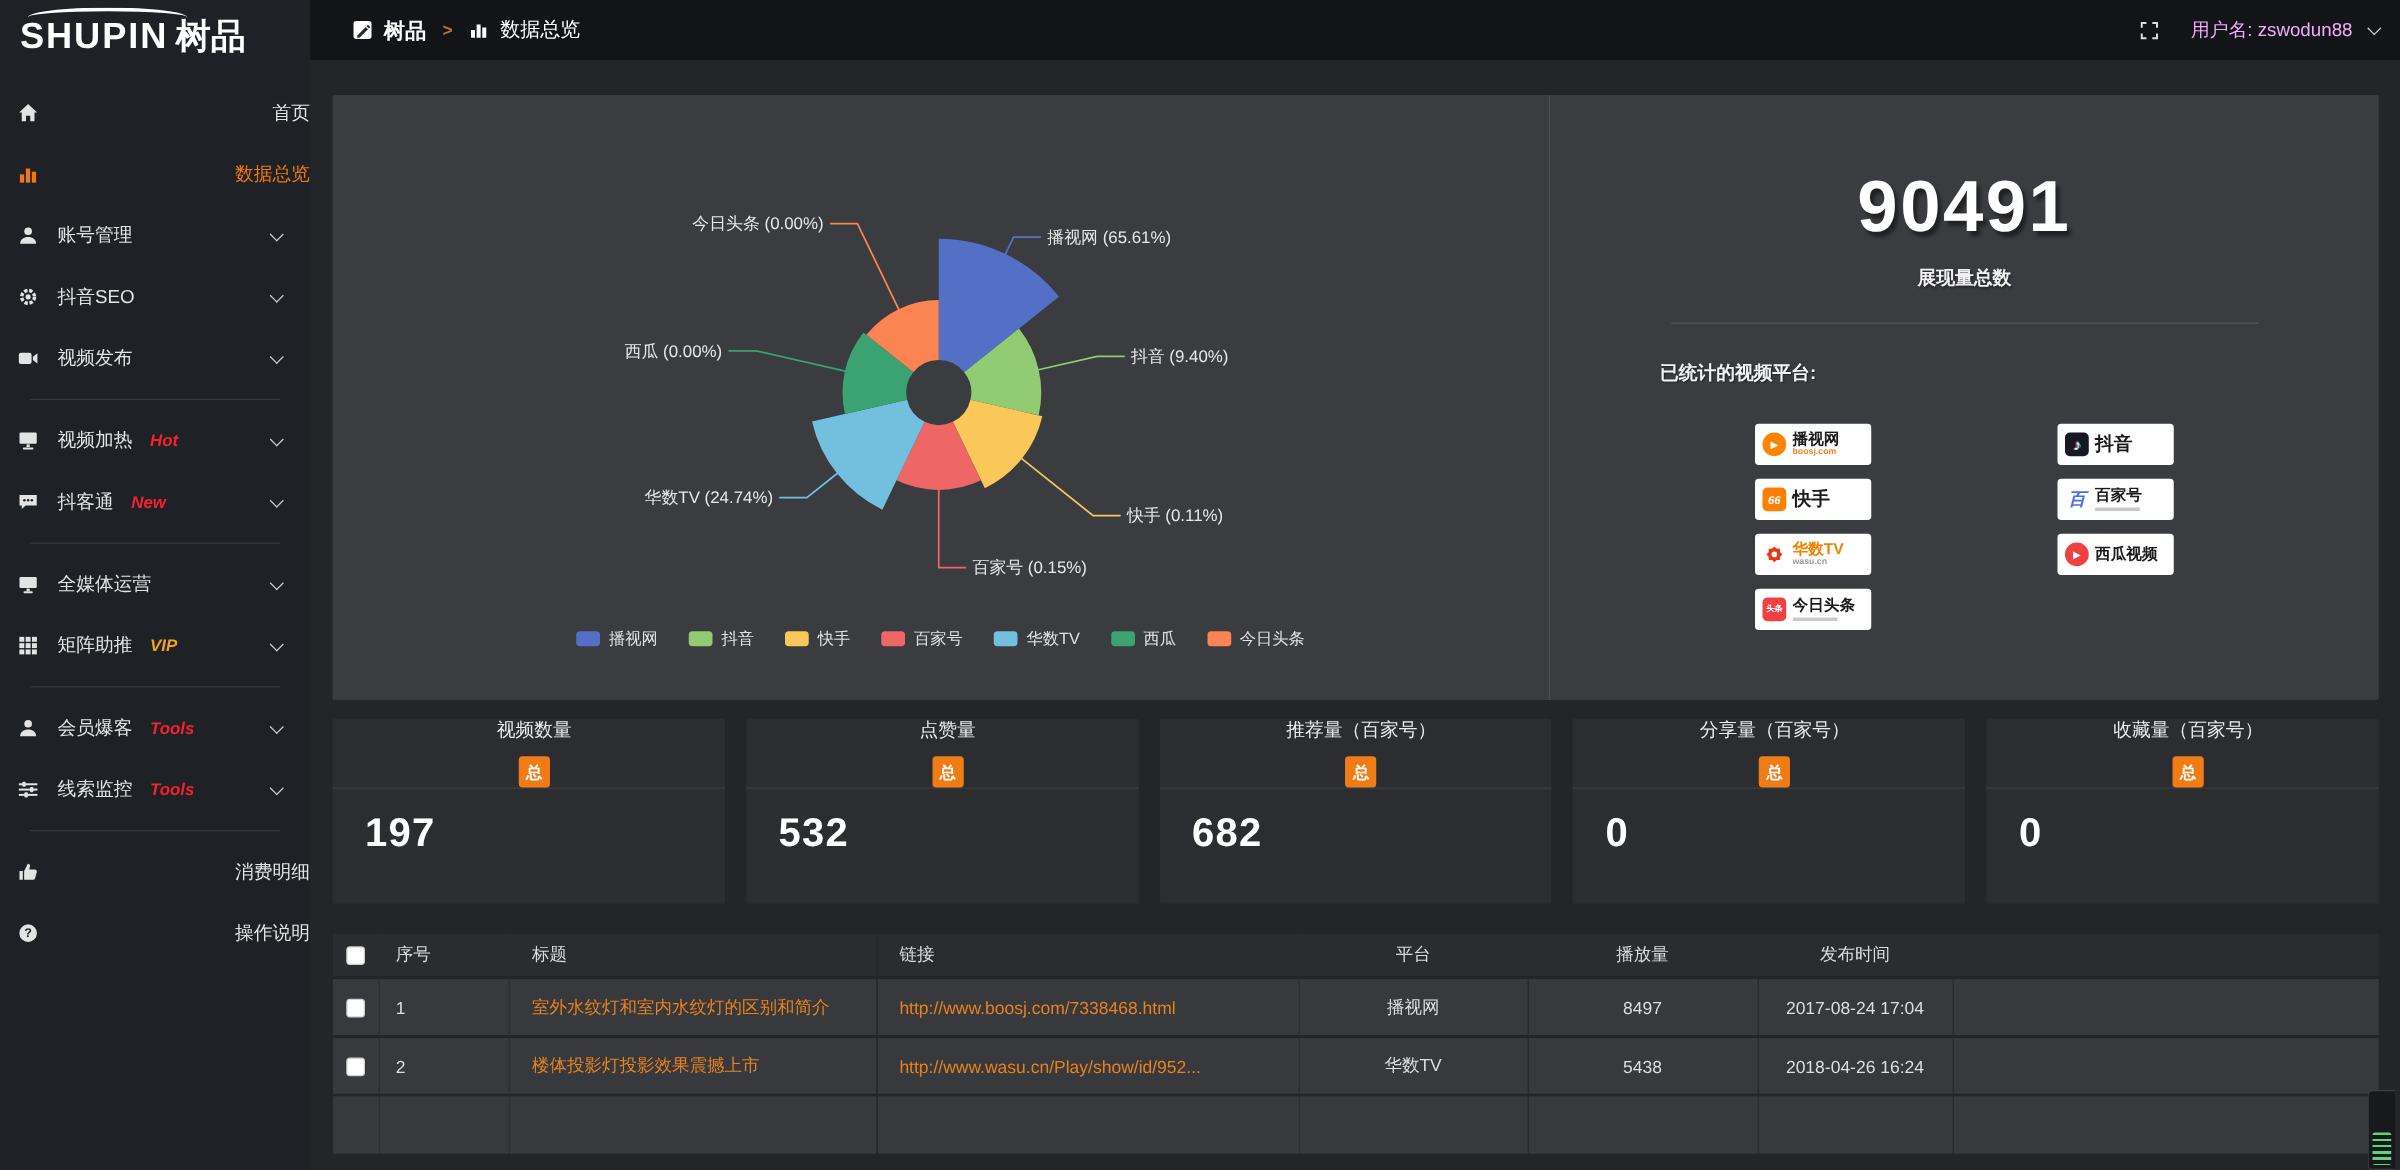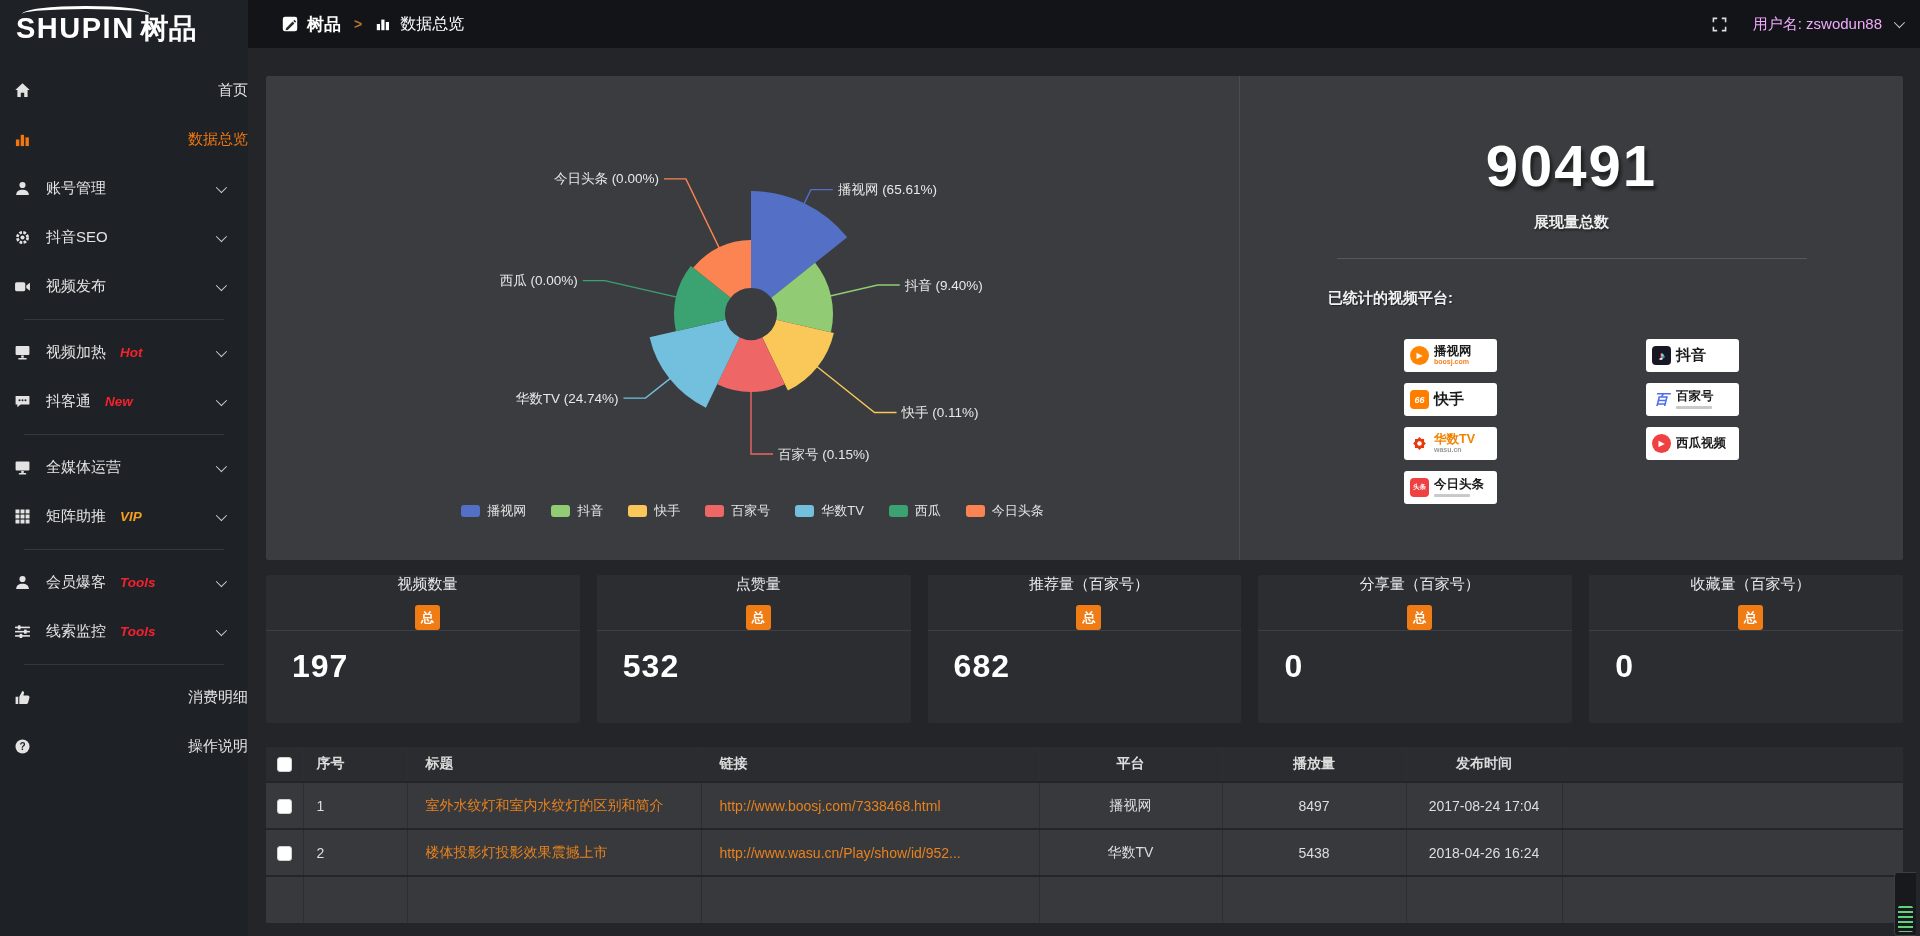--- a/index.html
+++ b/index.html
@@ -85,21 +85,21 @@
   .card-head { display:flex; align-items:center; justify-content:space-between;
     height:56px; padding:0 17px 0 26px; border-bottom:1px solid #3d3f44;flex-direction:column; }
   .card-label { font-size:15px; color:#ececec; }
   .card-badge { width:25px; height:25px; background:#f07c16; color:#fff; font-size:13px;
     font-weight:700; border-radius:3px; display:inline-flex; align-items:center;
     justify-content:center; cursor:pointer; }
   .card-value { font-size:32px; font-weight:700; color:#fff; padding:17px 0 0 26px; letter-spacing:1px; }
 
   
   .vtable { margin-top:22px; width:100%; border-collapse:collapse; table-layout:fixed; }
-  .vtable th { height:36px; background:#2a2c2f; color:#dcdcdc; font-size:14px; font-weight:700; }
+  .vtable th { height:36px; background:#2a2c2f; color:#dcdcdc; font-size:14px; font-weight:400; }
   .vtable td { height:47px; background:#37393c; color:#dedede; font-size:14px; }
   .vtable th, .vtable td { border-right:1px solid rgba(255,255,255,.045);
     border-top:2px solid #232528; padding:0; white-space:nowrap; overflow:hidden; }
   .vtable th:last-child, .vtable td:last-child { border-right:none; }
   .col-left { text-align:left; padding-left:18px !important; }
   .col-no { text-align:left; padding-left:13px !important; }
   .col-c { text-align:center; }
   .cellbox { display:inline-block; width:15px; height:15px; background:#fff;
     border:1px solid #d0d0d0; border-radius:3px; vertical-align:middle; cursor:pointer; }
   .link-orange { color:#e8821e; text-decoration:none; cursor:pointer; }

